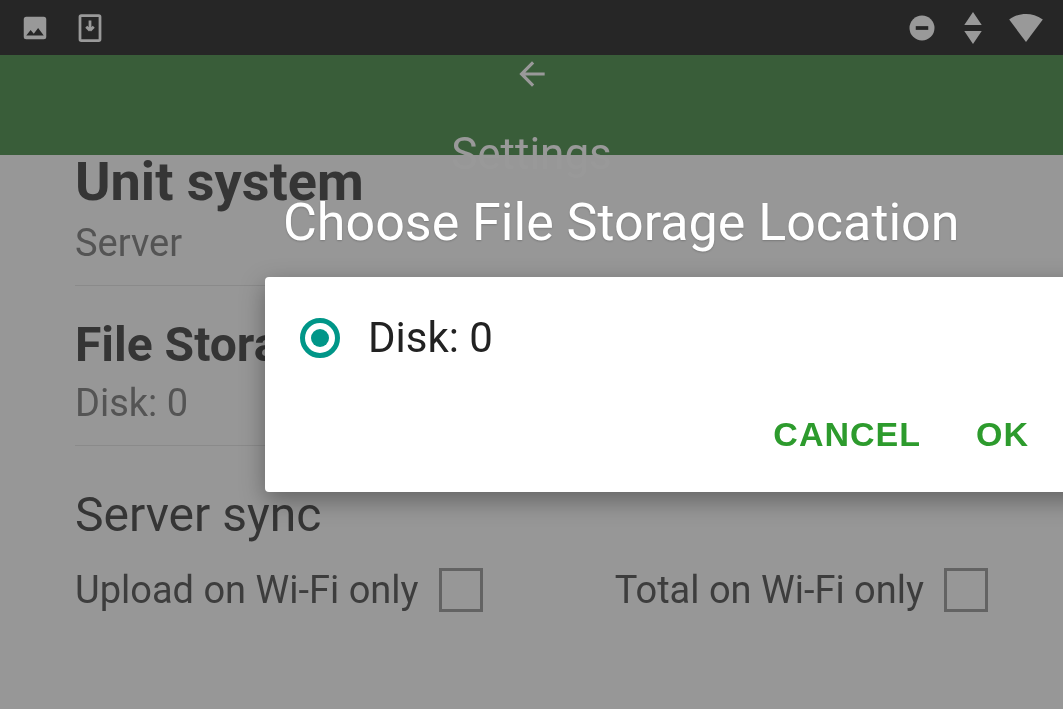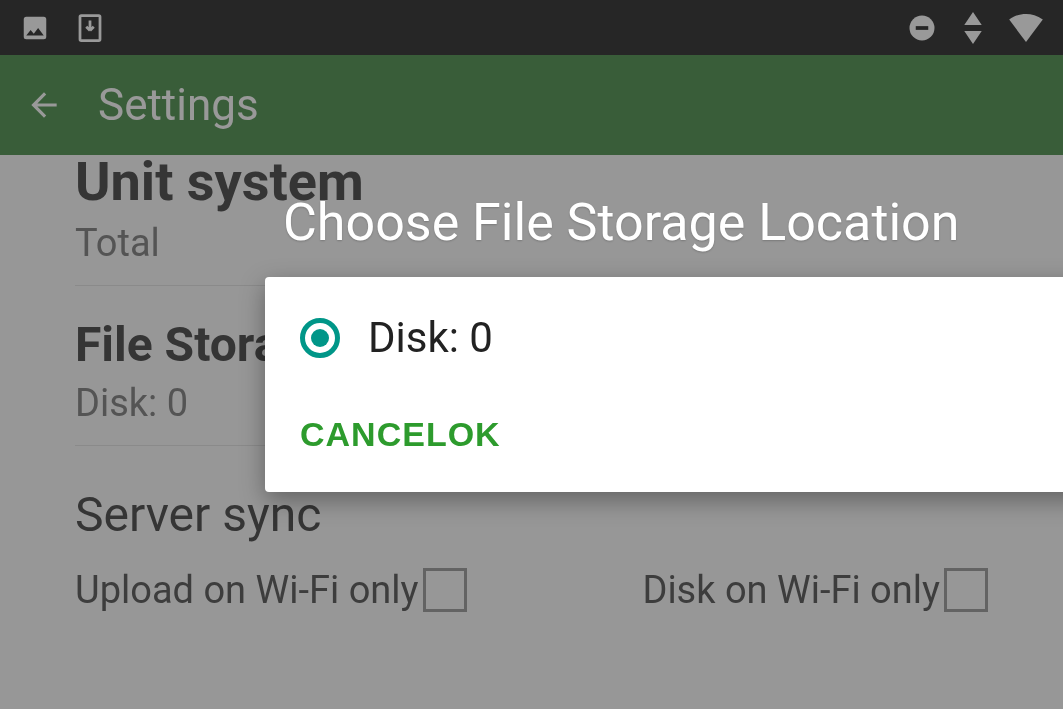--- a/index.html
+++ b/index.html
@@ -27,20 +27,21 @@
     }
     .status-bar svg { display: block; }
     
     .app-bar {
       height: 100px;
       background: #2a7a2a;
       display: flex;
       align-items: center;
       padding: 0 25px;
       gap: 35px;
+      flex-direction: column;
     }
     .back-arrow svg { display: block; }
     .app-bar-title {
       color: #ffffff;
       font-size: 44px;
       font-weight: 400;
     }
     
     .settings-content {
       padding: 0 75px;
@@ -68,21 +69,21 @@
       font-weight: 400;
     }
     .checkbox-row {
       display: flex;
       justify-content: space-between;
       padding-top: 10px;
     }
     .checkbox-item {
       display: flex;
       align-items: center;
-      gap: 4px;
+      gap: 20px;
     }
     .checkbox-label {
       font-size: 38px;
       color: #333;
     }
     .checkbox {
       width: 44px;
       height: 44px;
       border: 3px solid #888;
       background: transparent;
@@ -135,20 +136,22 @@
       border-radius: 50%;
       background: #009688;
     }
     .radio-text {
       font-size: 42px;
       color: #222;
       line-height: 1.25;
     }
     .dialog-actions {
       display: flex;
+      justify-content: flex-end;
+      gap: 55px;
       padding: 20px 25px 18px 0;
     }
     .dialog-button {
       font-size: 34px;
       font-weight: 600;
       color: #2d9b2d;
       letter-spacing: 1px;
       background: none;
       border: none;
       cursor: pointer;
@@ -204,36 +207,36 @@
     <svg width="38" height="38" viewBox="0 0 24 24" fill="#fff">
         <path d="M20 11H7.8l5.6-5.6L12 4l-8 8 8 8 1.4-1.4L7.8 13H20z"></path>
       </svg>
   </span>
   <span class="app-bar-title">Settings</span>
 </div>
 
 <div class="settings-content">
   <div class="setting-item first">
     <div class="setting-title">Unit system</div>
-    <div class="setting-subtitle">Total</div>
+    <div class="setting-subtitle">Server</div>
   </div>
   <div class="setting-item">
     <div class="setting-title">File Storage</div>
     <div class="setting-subtitle">Disk: 0</div>
   </div>
   <div class="setting-section">
     <div class="setting-section-title">Server sync</div>
   </div>
   <div class="checkbox-row">
     <div class="checkbox-item">
       <span class="checkbox-label">Upload on Wi-Fi only</span>
       <span class="checkbox"></span>
     </div>
     <div class="checkbox-item">
-      <span class="checkbox-label">Disk on Wi-Fi only</span>
+      <span class="checkbox-label">Total on Wi-Fi only</span>
       <span class="checkbox"></span>
     </div>
   </div>
 </div>
 
 <div class="scrim"></div>
 
 <div class="dialog">
   <div class="dialog-title">Choose File Storage Location</div>
   <div class="dialog-body">

